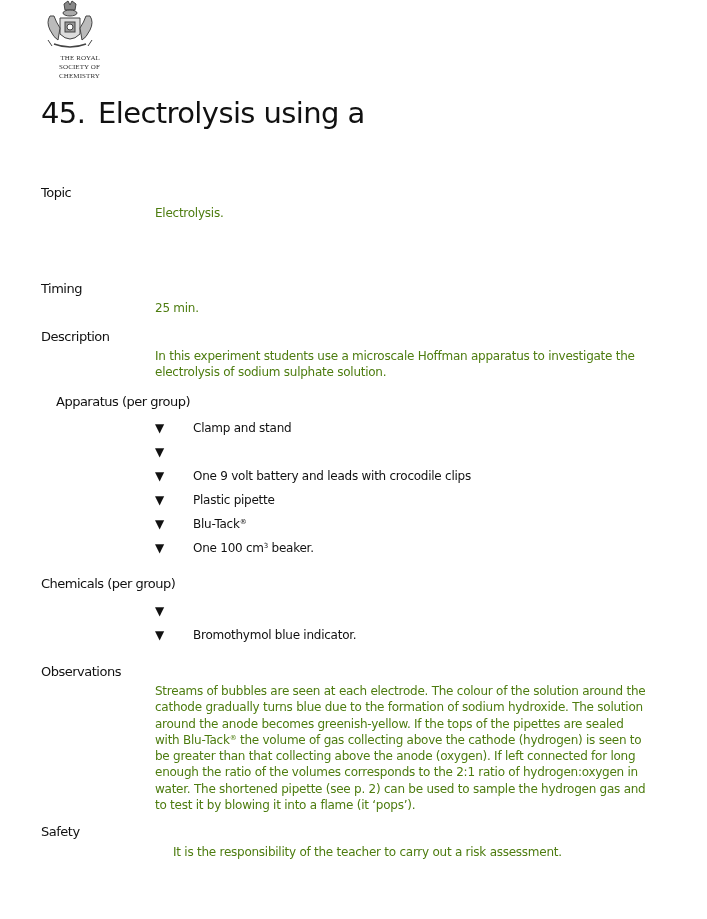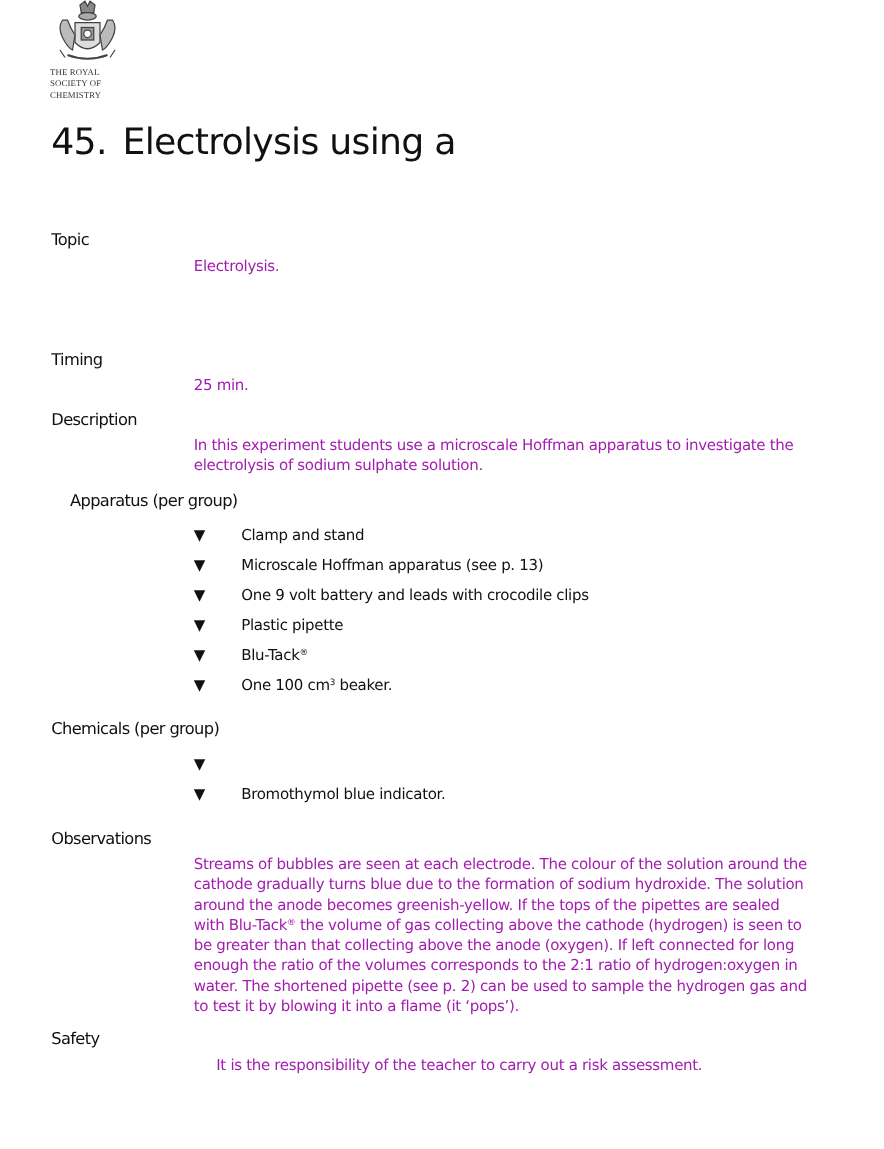--- a/index.html
+++ b/index.html
@@ -13,21 +13,21 @@
       position: relative;
       overflow: hidden;
       font-family: "DejaVu Sans", sans-serif;
       color: #111111;
     }
     .logo {
       position: absolute;
       left: 40px;
       top: 0px;
       width: 60px;
-      text-align: left;
+      text-align: right;
     }
     .crest {
       display: block;
       margin: 0 auto;
       width: 56px;
       height: 52px;
     }
     .logo-text {
       font-family: "Liberation Serif", serif;
       font-size: 7px;
@@ -67,21 +67,21 @@
       margin: 0;
       font-weight: normal;
       line-height: 22px;
     }
     .body-text {
       position: absolute;
       left: 155px;
       font-family: "DejaVu Sans", sans-serif;
       font-size: 12px;
       line-height: 16.3px;
-      color: #a21caf;
+      color: #4d7c0f;
       letter-spacing: -0.25px;
       margin: 0;
     }
     .list {
       position: absolute;
       left: 155px;
       margin: 0;
       padding: 0;
       list-style: none;
     }
@@ -142,21 +142,20 @@
 <p class="body-text" style="top:348px; width:480px;">In this experiment students use a microscale Hoffman apparatus to investigate the electrolysis of sodium sulphate solution.</p>
 
 <h2 class="heading" style="top:391px;margin-left:15px;">Apparatus (per group)</h2>
 <ul class="list" style="top:416px;">
   <li>
     <span class="bullet">▼</span>
     <span>Clamp and stand</span>
   </li>
   <li>
     <span class="bullet">▼</span>
-    <span>Microscale Hoffman apparatus (see p. 13)</span>
   </li>
   <li>
     <span class="bullet">▼</span>
     <span>One 9 volt battery and leads with crocodile clips</span>
   </li>
   <li>
     <span class="bullet">▼</span>
     <span>Plastic pipette</span>
   </li>
   <li>

